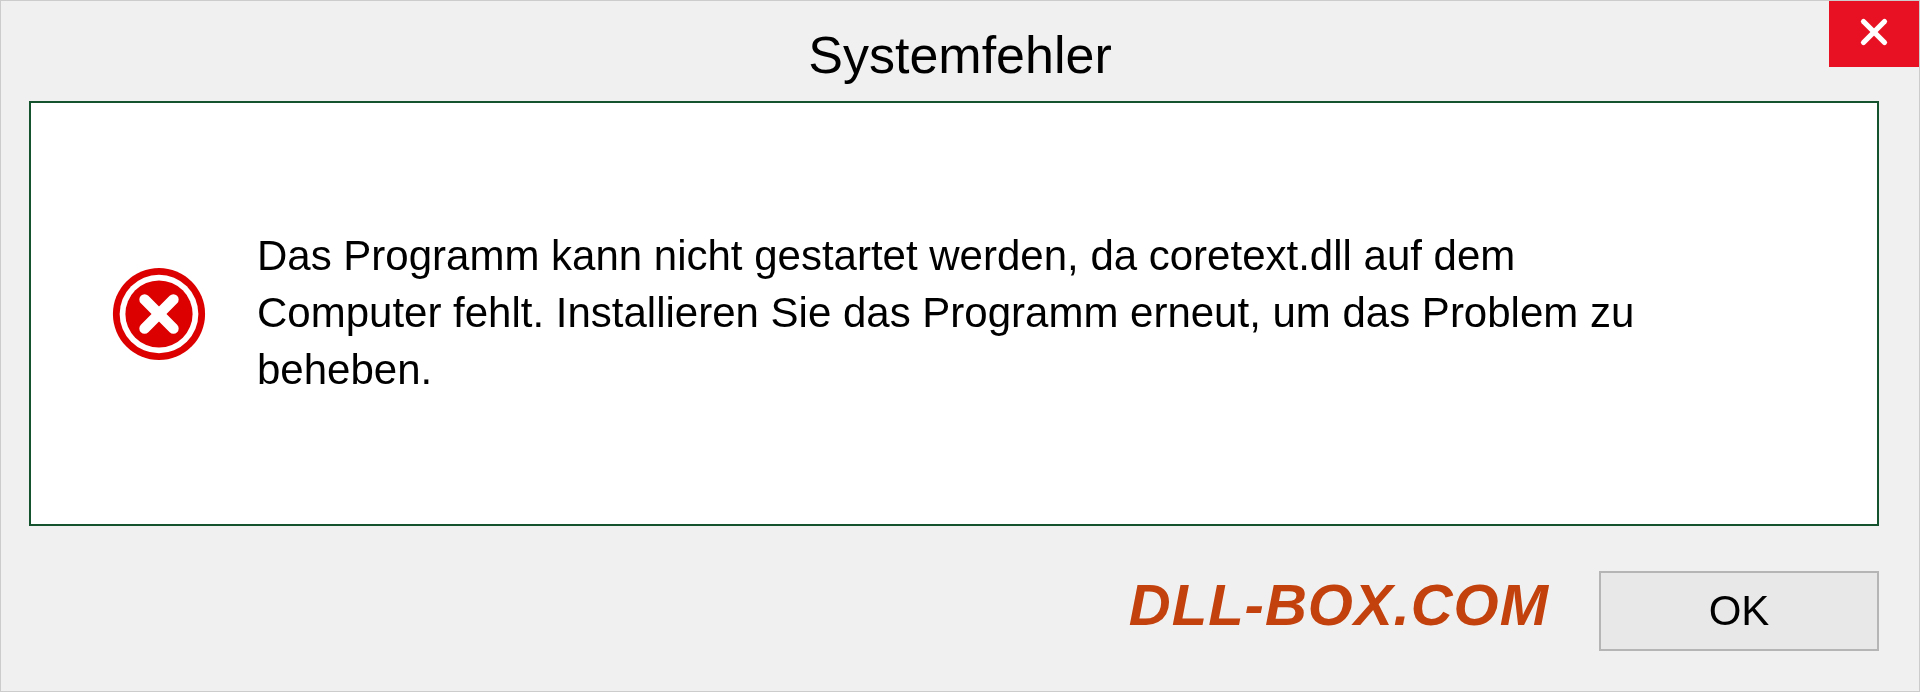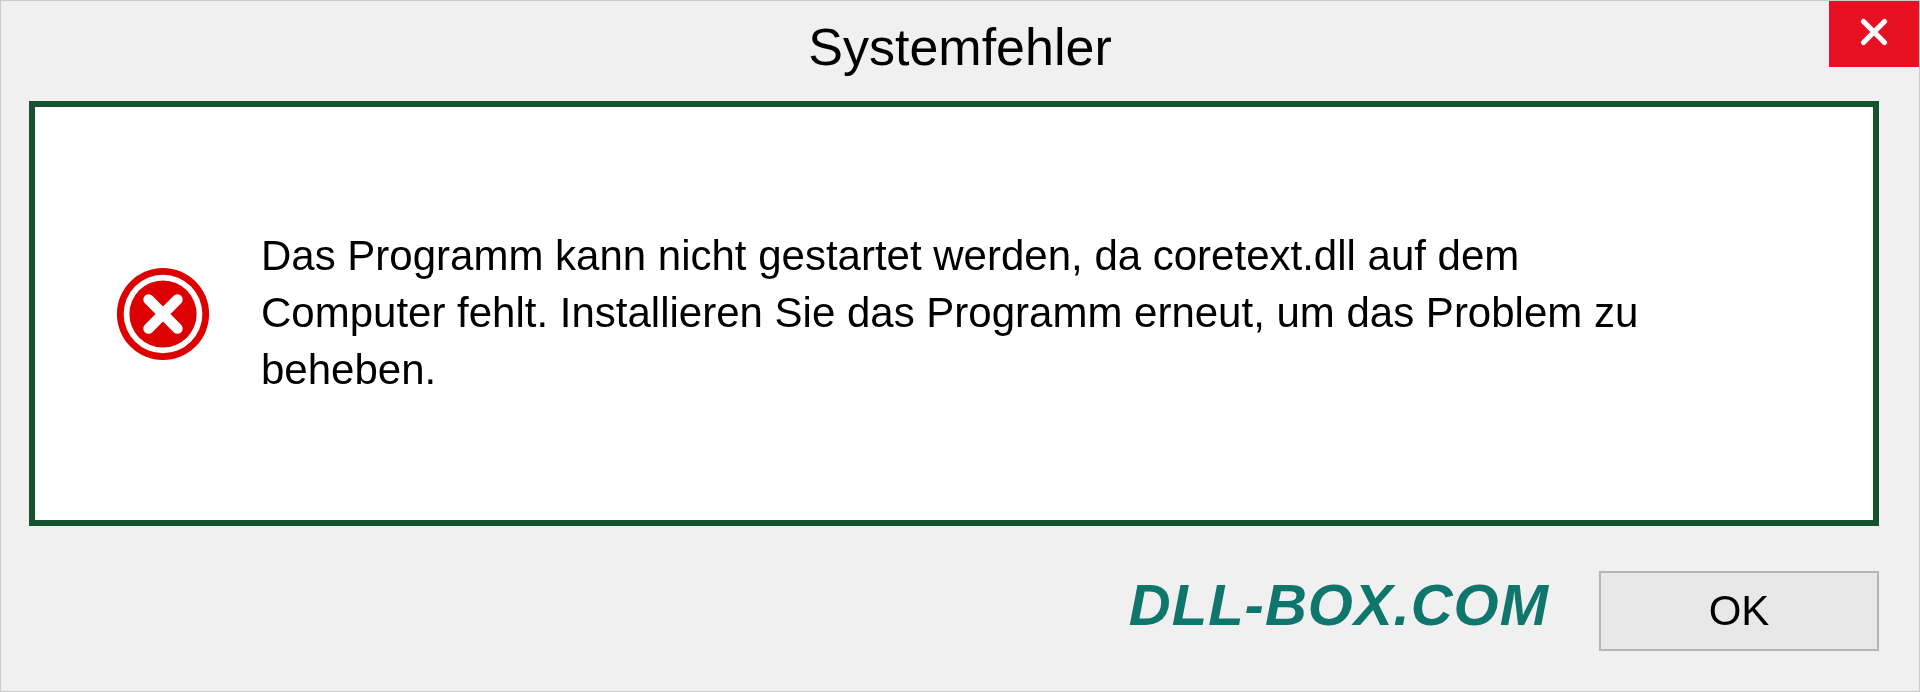--- a/index.html
+++ b/index.html
@@ -25,21 +25,21 @@
     .titlebar {
       display: flex;
       align-items: flex-start;
       justify-content: space-between;
       height: 80px;
       position: relative;
     }
     .title {
       font-size: 52px;
       color: #000;
-      margin: 8px auto;
+      margin: 16px auto;
       padding-top: 8px;
       font-weight: 400;
     }
     .close-btn {
       width: 90px;
       height: 66px;
       background: #e81123;
       display: flex;
       align-items: center;
       justify-content: center;
@@ -49,21 +49,21 @@
       top: 0;
     }
     .close-btn svg {
       width: 36px;
       height: 36px;
     }
     .content-area {
       flex: 1;
       margin: 20px 40px 0 28px;
       background: #fff;
-      border: 6px solid #14532d;
+      border: 2px solid #14532d;
       display: flex;
       align-items: center;
       padding: 40px 60px;
     }
     .error-icon {
       width: 96px;
       height: 96px;
       flex-shrink: 0;
       margin-right: 50px;
       margin-left: 20px;
@@ -82,21 +82,21 @@
     .footer {
       display: flex;
       align-items: center;
       justify-content: flex-end;
       padding: 32px 40px 40px 40px;
       gap: 50px;
     }
     .watermark {
       font-size: 58px;
       font-weight: 900;
-      color: #0f766e;
+      color: #c2410c;
       font-style: italic;
       letter-spacing: 1px;
       font-family: Arial, sans-serif;
       margin-left: 27px;
     }
     .ok-btn {
       width: 280px;
       height: 80px;
       background: #e8e8e8;
       border: 2px solid #b5b5b5;

